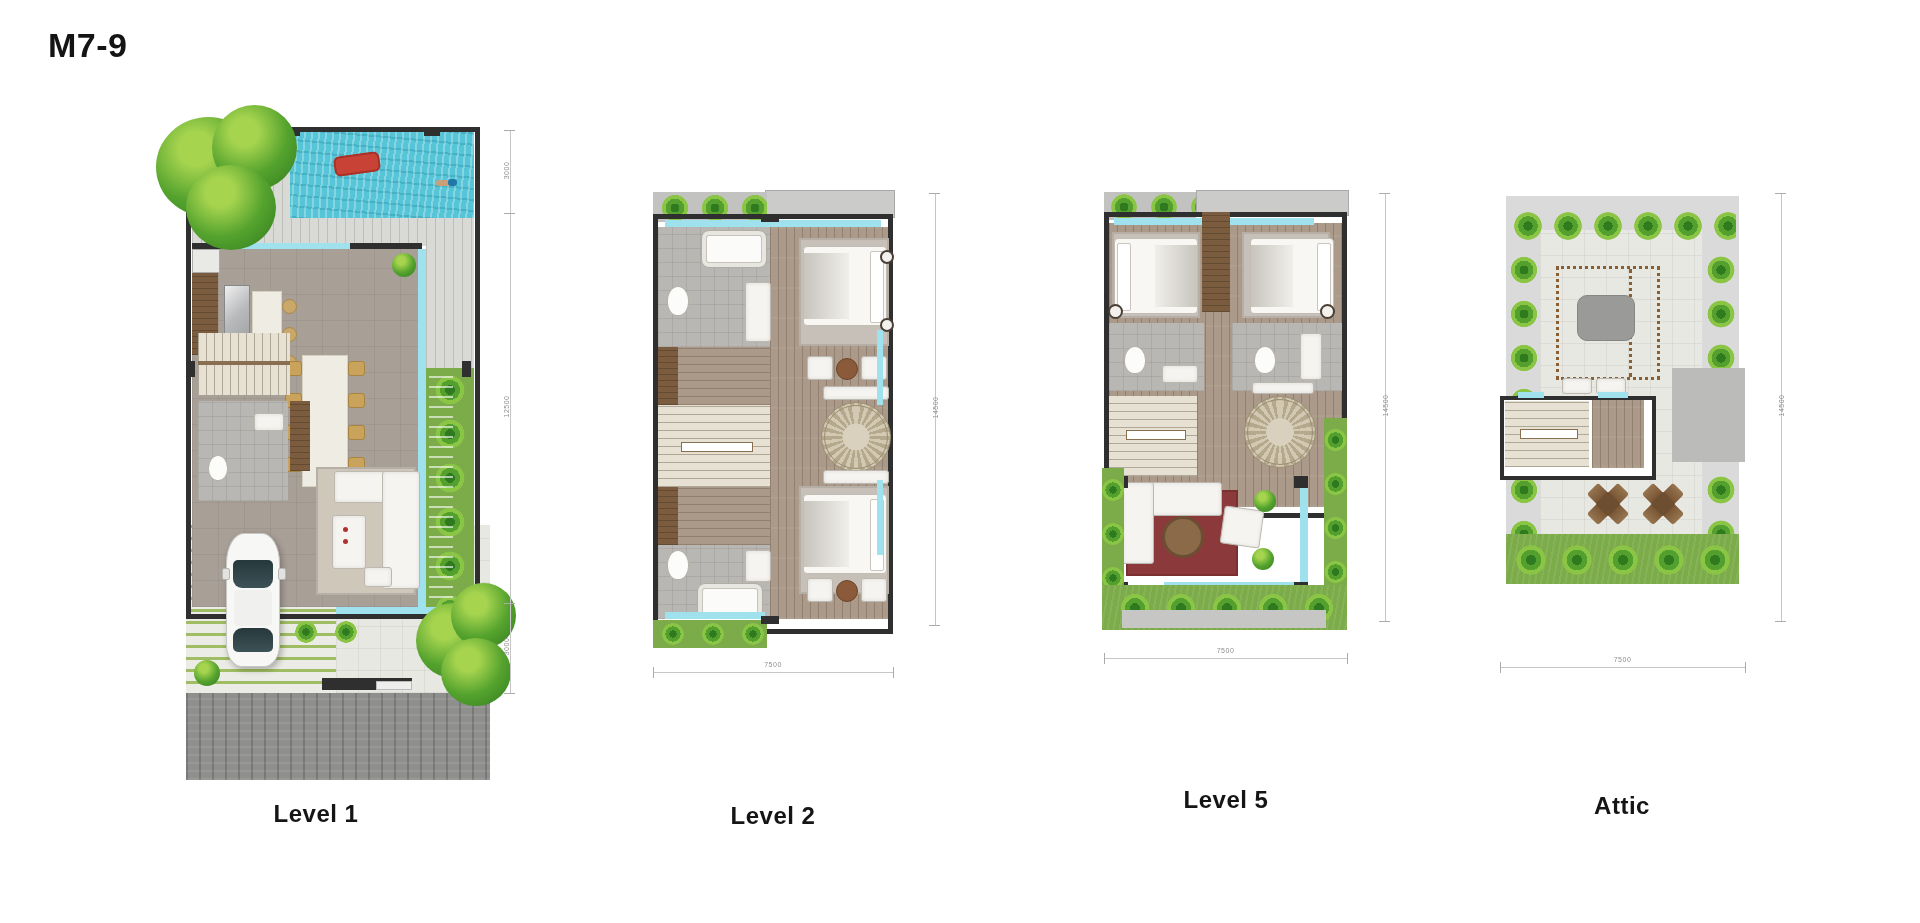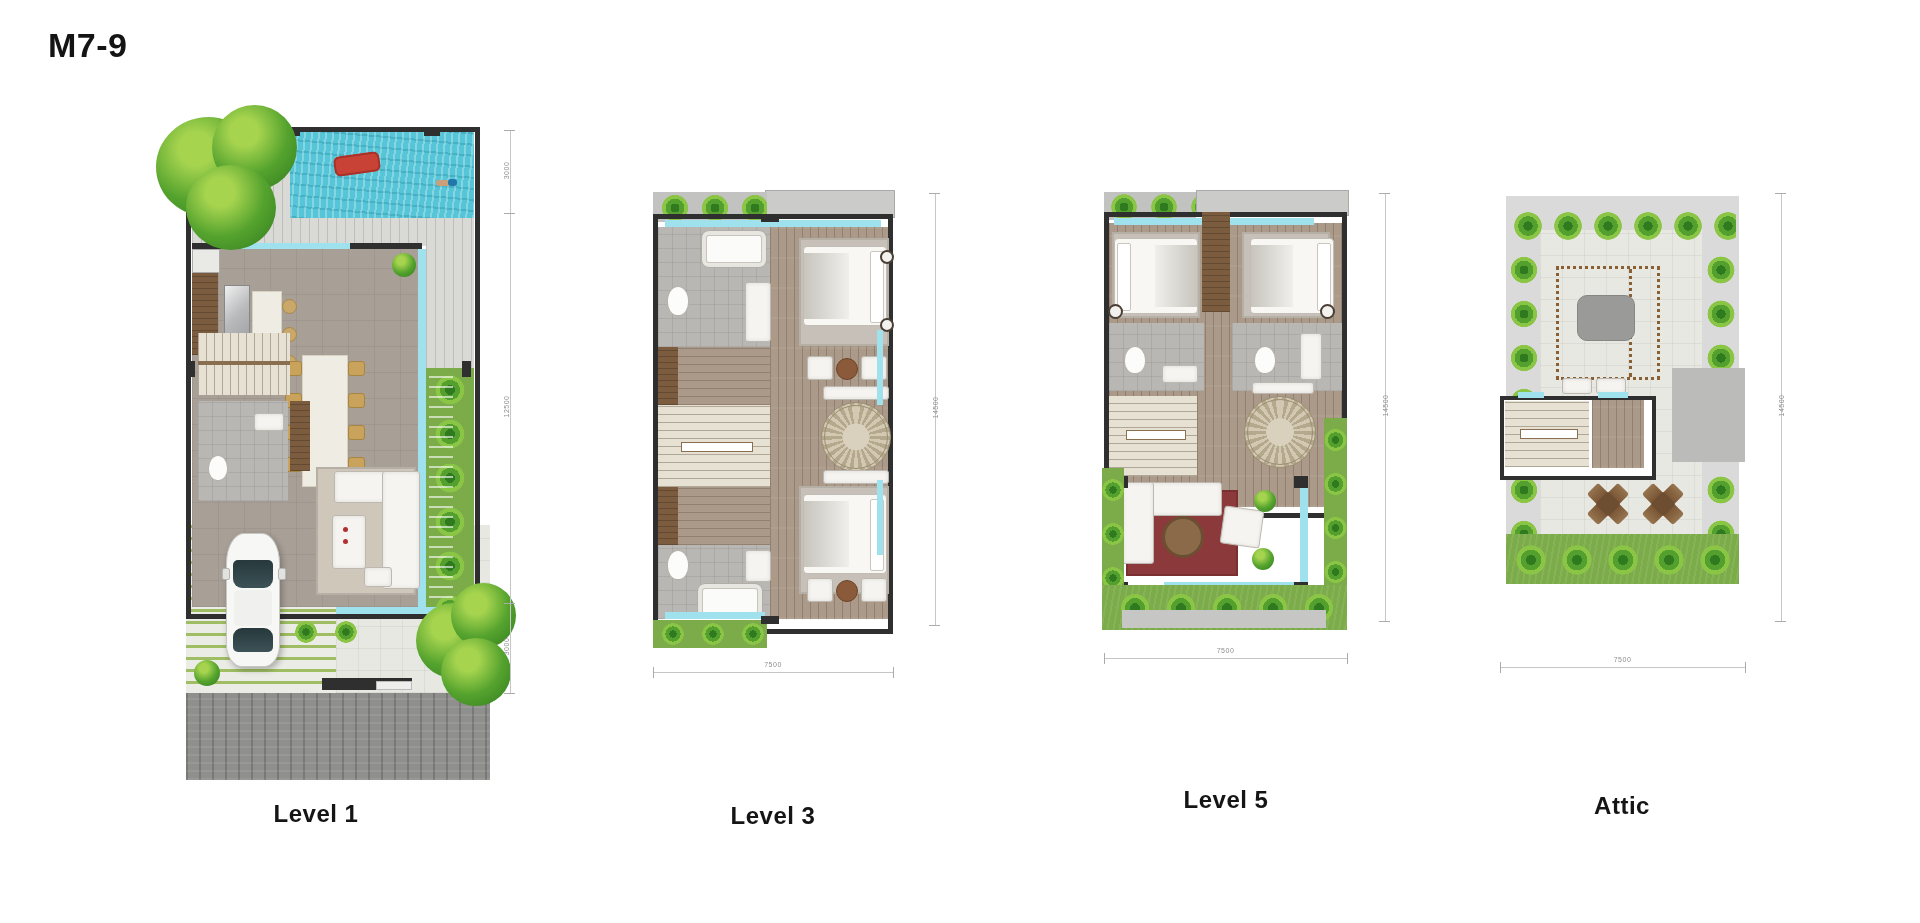--- a/index.html
+++ b/index.html
@@ -323,17 +323,17 @@
 
   <div class="abs car" style="left:226px;top:533px;width:52px;height:132px;">
     <div class="abs glass" style="left:6px;top:26px;width:40px;height:28px;"></div>
     <div class="abs" style="left:7px;top:56px;width:38px;height:36px;background:#f0f0ee;border-radius:4px;"></div>
     <div class="abs glass" style="left:6px;top:94px;width:40px;height:24px;border-radius:9px 9px 5px 5px;"></div>
     <div class="abs" style="left:-5px;top:34px;width:6px;height:10px;background:#e2e2e0;border:1px solid #b5b5b2;border-radius:2px;"></div>
     <div class="abs" style="left:51px;top:34px;width:6px;height:10px;background:#e2e2e0;border:1px solid #b5b5b2;border-radius:2px;"></div>
   </div>
 
   <div class="plan-label" style="left:316px;top:800px;">Level 1</div>
-  <div class="plan-label" style="left:773px;top:802px;">Level 3</div>
+  <div class="plan-label" style="left:773px;top:802px;">Level 2</div>
   <div class="plan-label" style="left:1226px;top:786px;">Level 5</div>
   <div class="plan-label" style="left:1622px;top:792px;">Attic</div>
 
 </div>
 
 </body></html>

